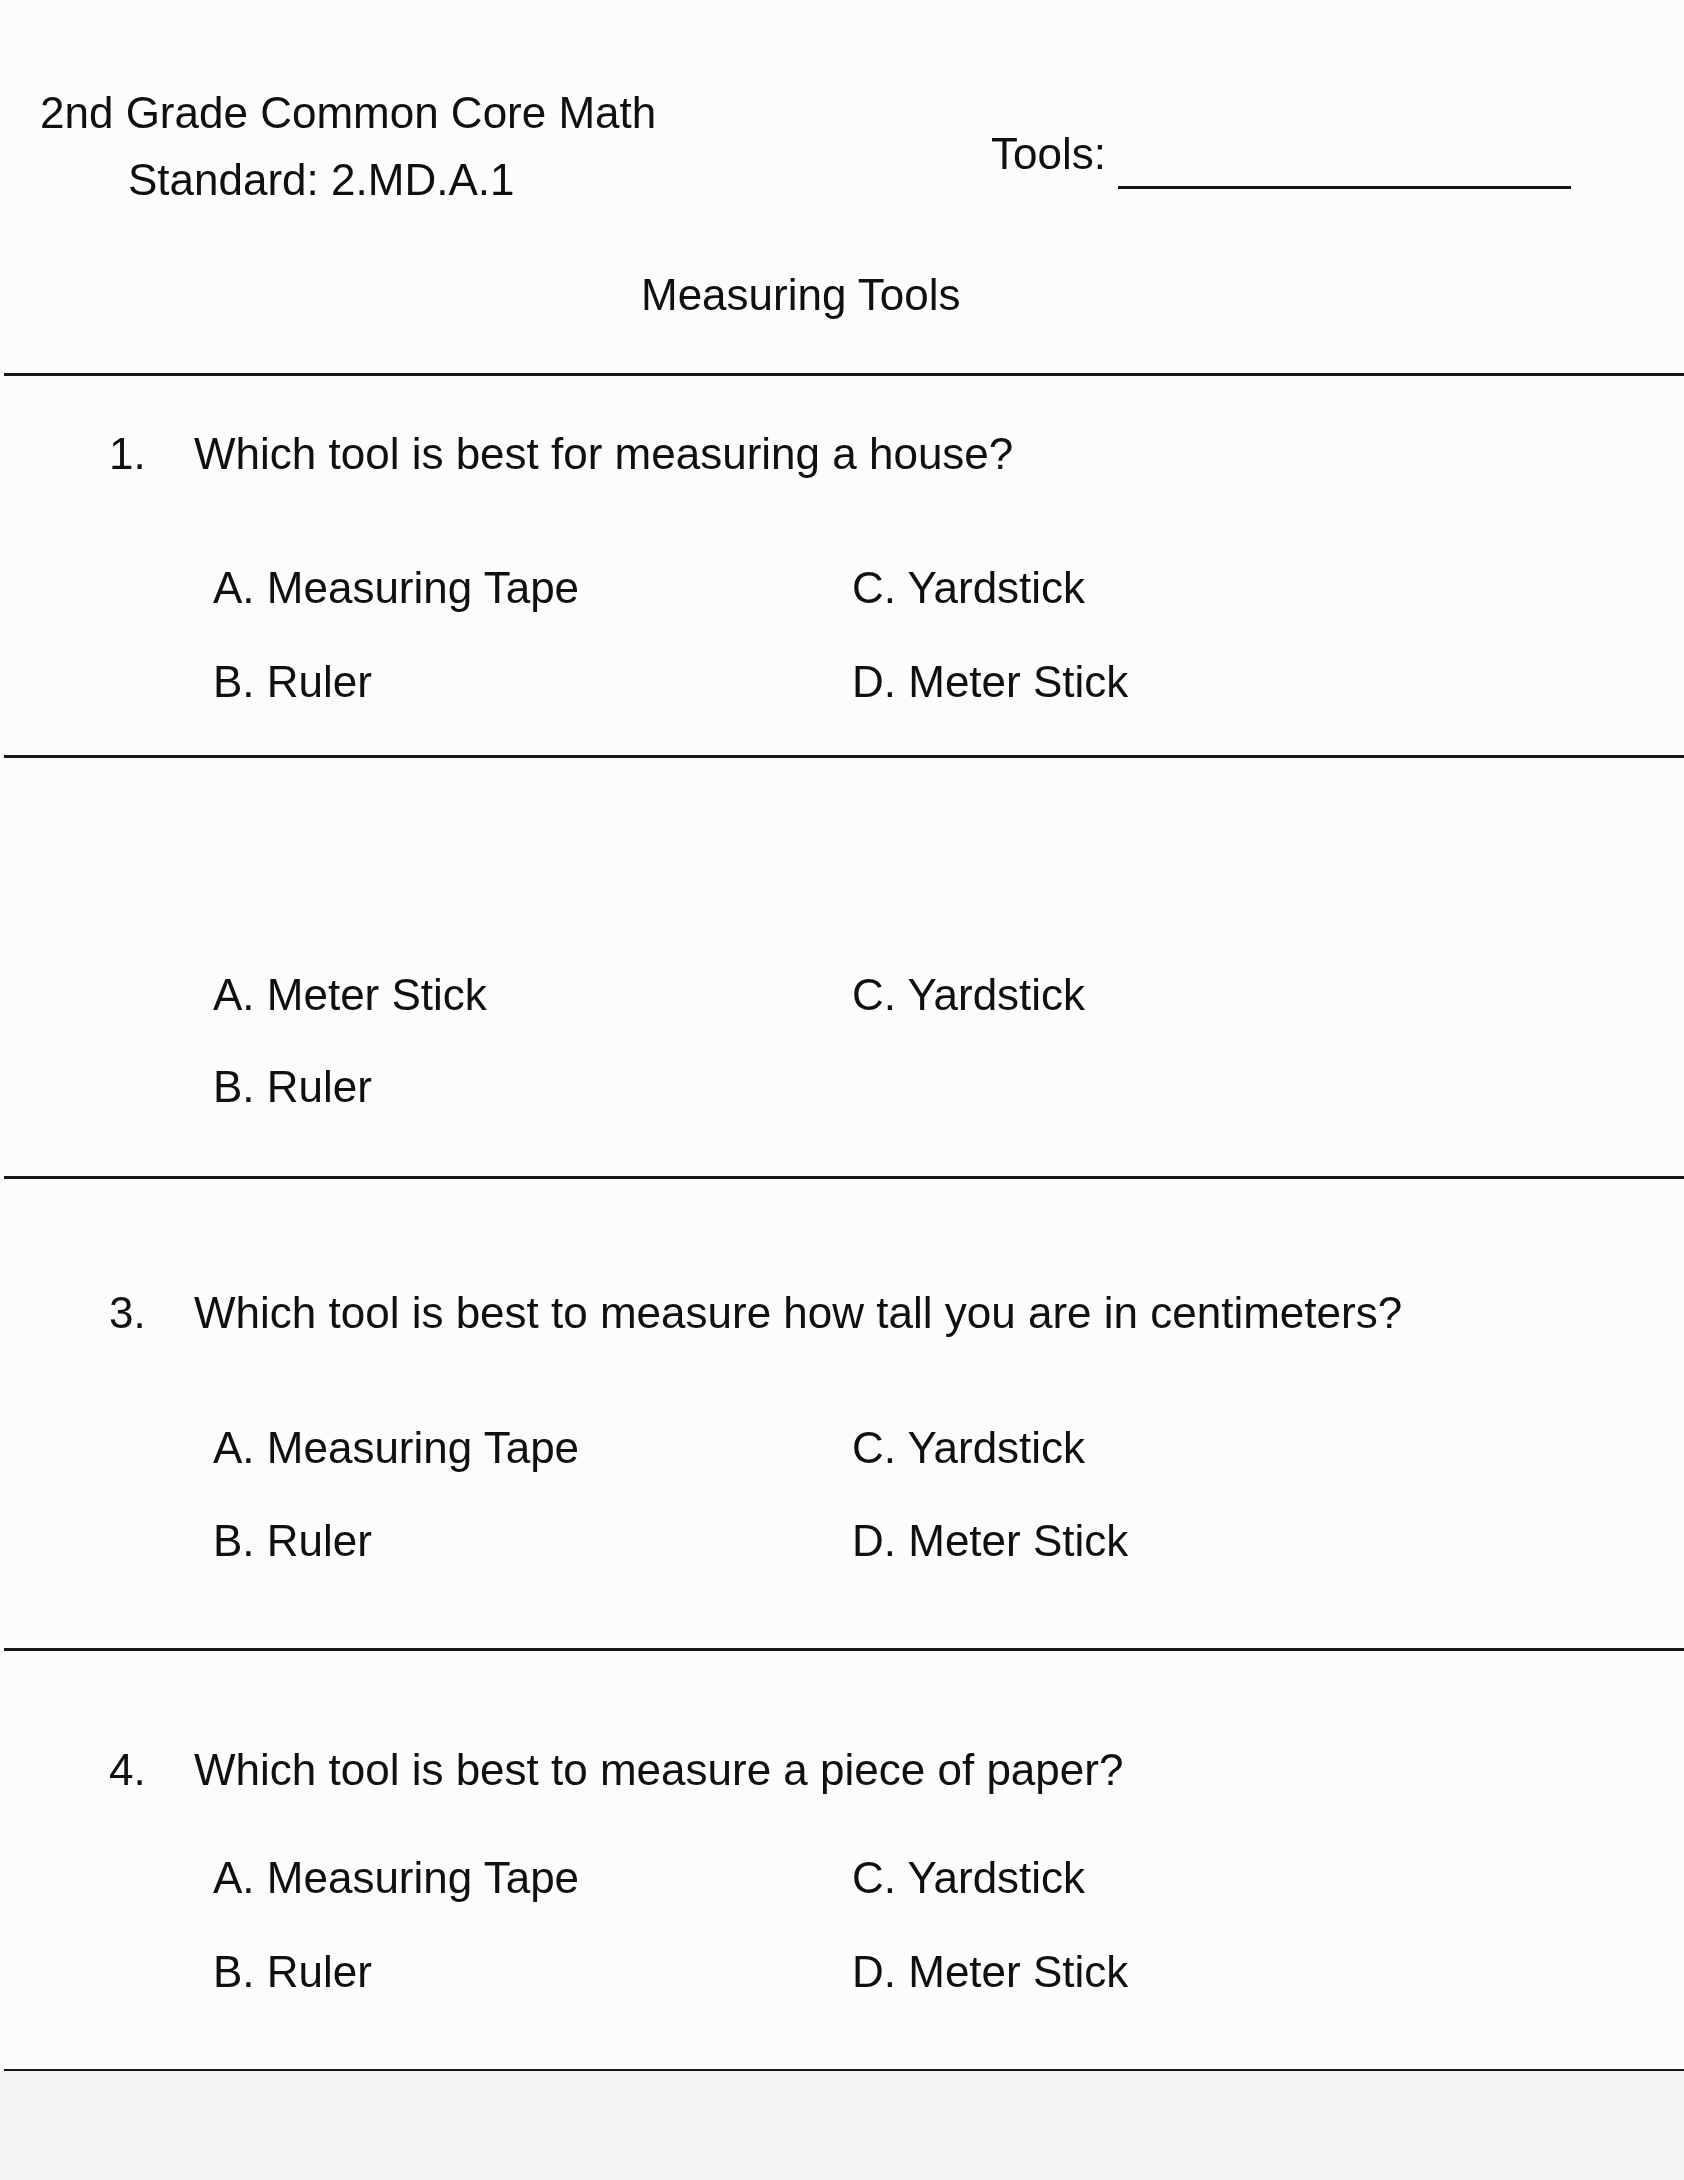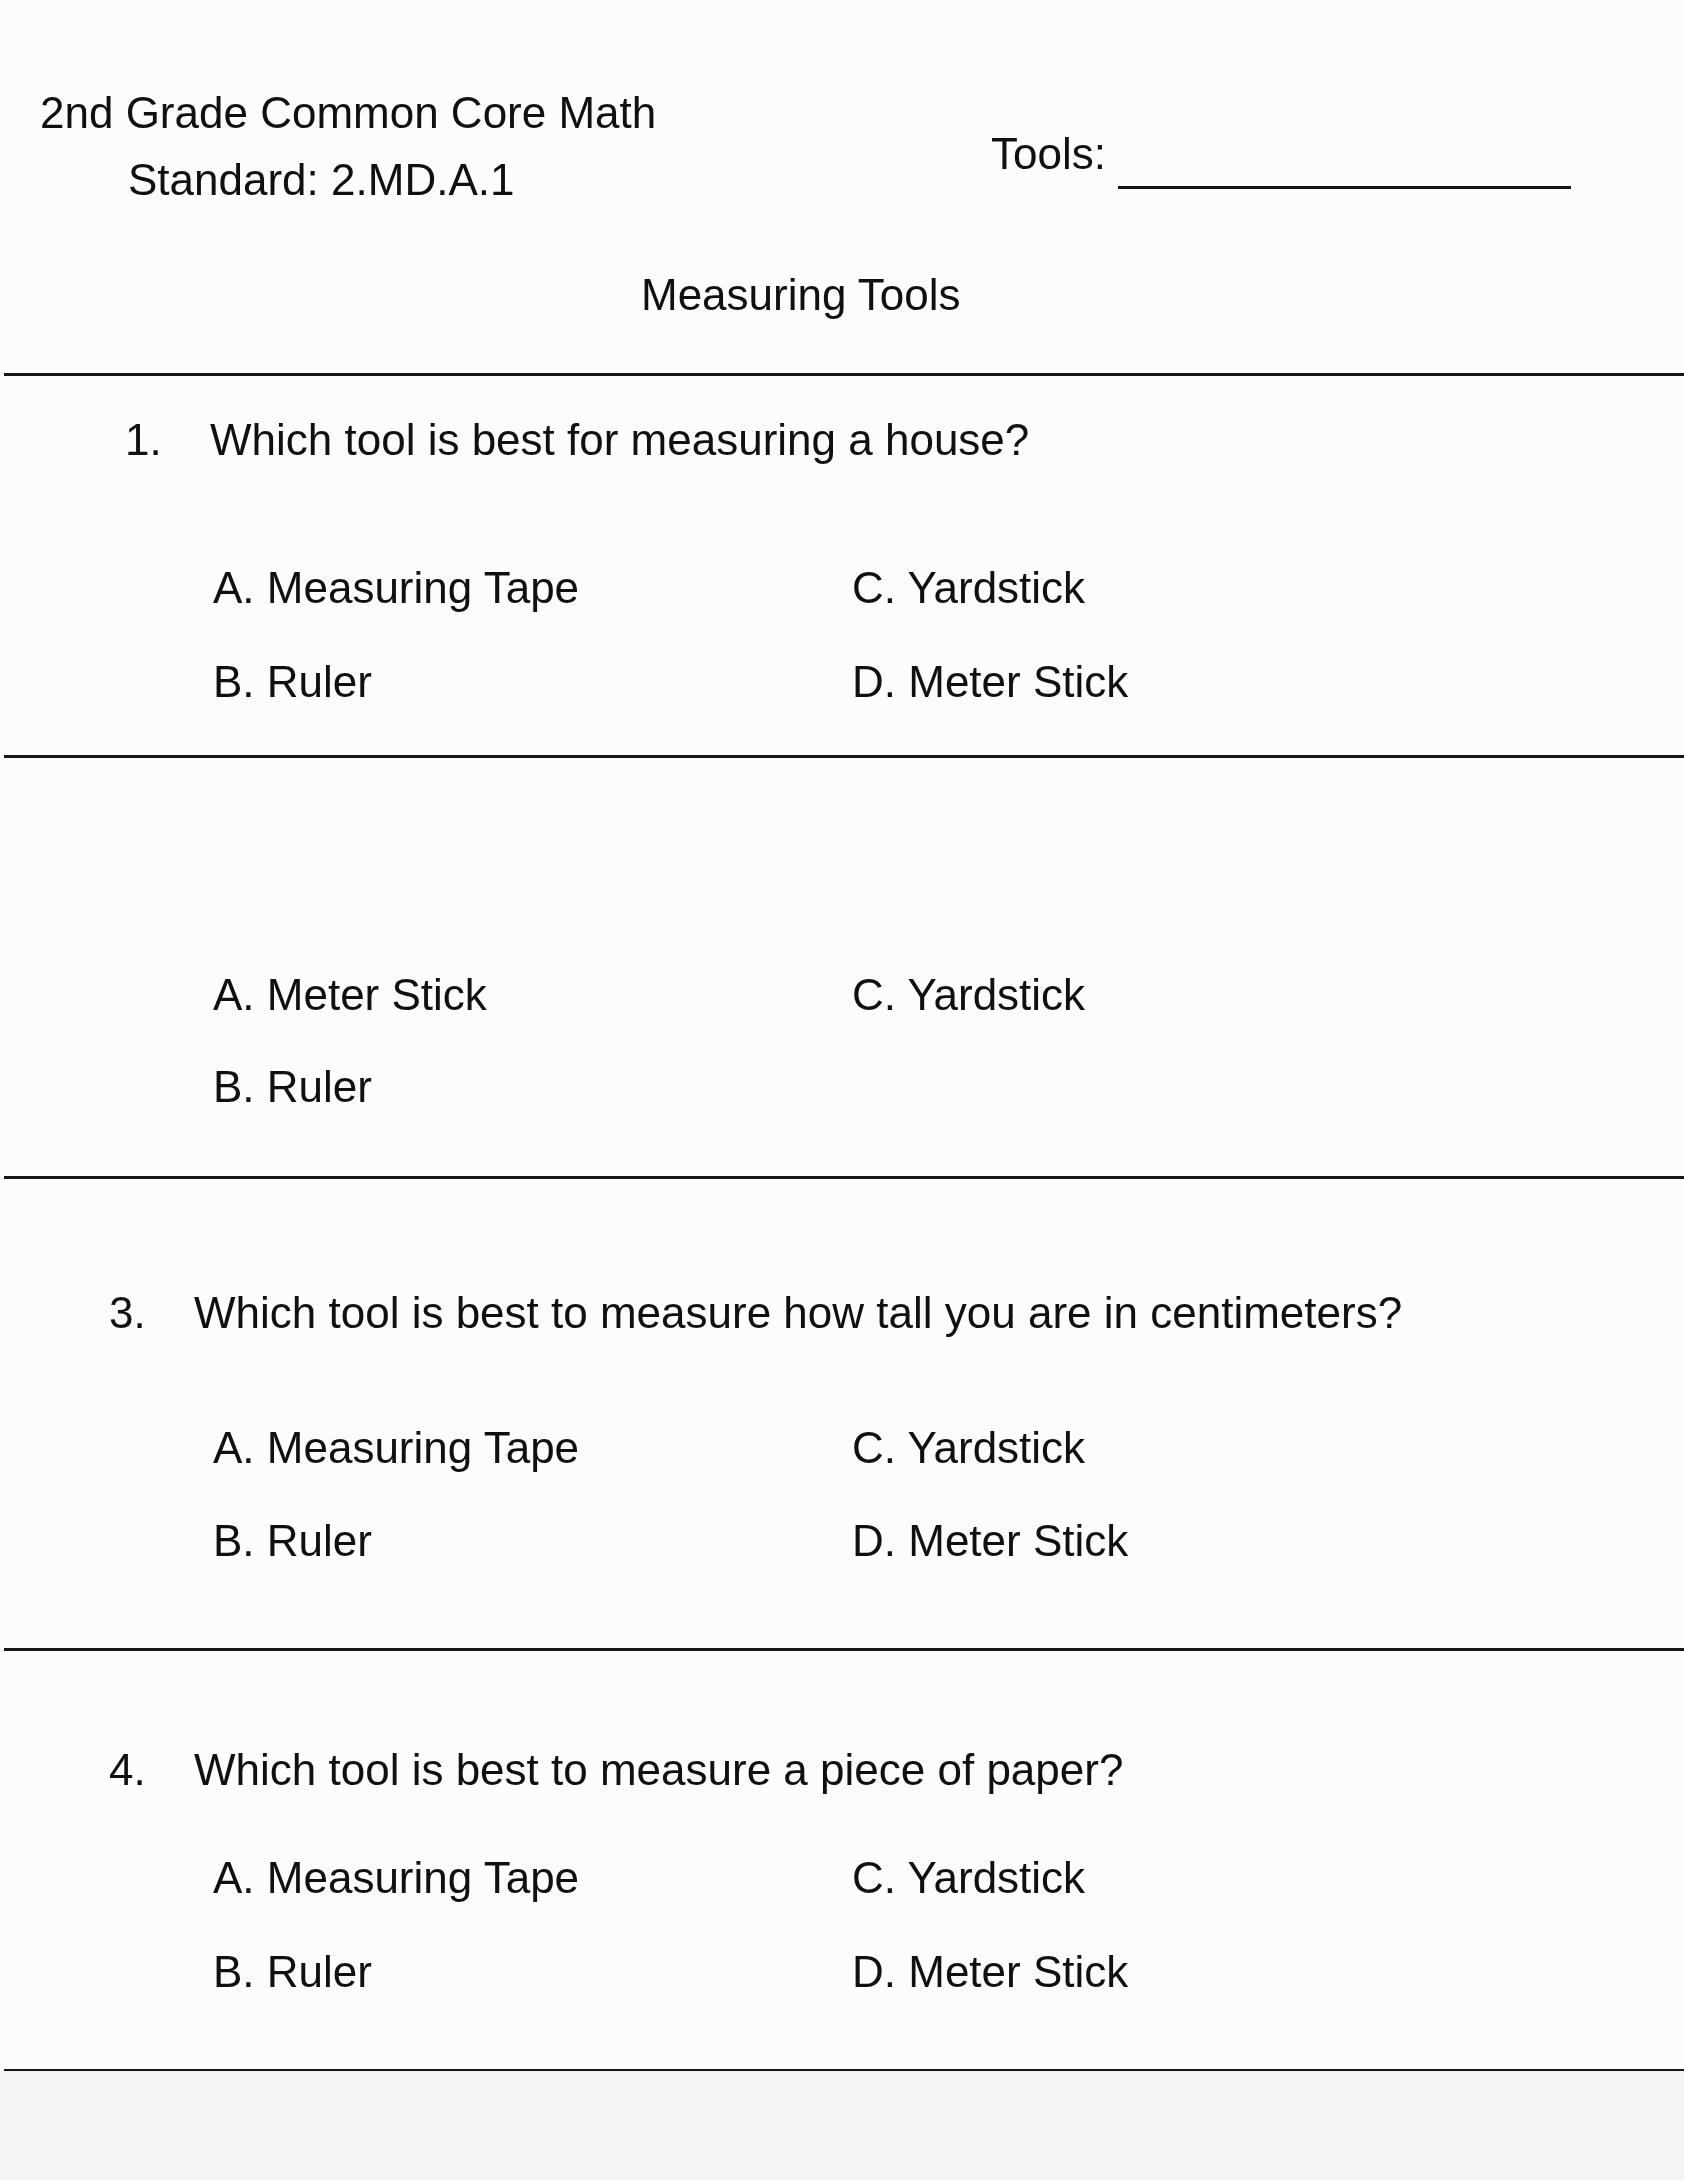--- a/index.html
+++ b/index.html
@@ -40,21 +40,21 @@
     border-top:3.4px solid #171717;
   }
   .rule-1{top:373px;}
   .rule-2{top:755px;}
   .rule-3{top:1176px;}
   .rule-4{top:1648px;}
   .rule-5{top:2069px;}
   
   .q{left:109px;}
   .q-num{display:inline-block;width:85px;}
-  .q1{top:414px;margin-left:16px;}
+  .q1{top:428px;}
   .q2{top:852px;}
   .q3{top:1287px;}
   .q4{top:1744px;}
   
   .opt-l{left:213px;}
   .opt-r{left:852px;}
   .q1-r1{top:562px;}  .q1-r2{top:656px;}
   .q2-r1{top:969px;} .q2-r2{top:1061px;}
   .q3-r1{top:1422px;} .q3-r2{top:1515px;}
   .q4-r1{top:1852px;} .q4-r2{top:1946px;}

